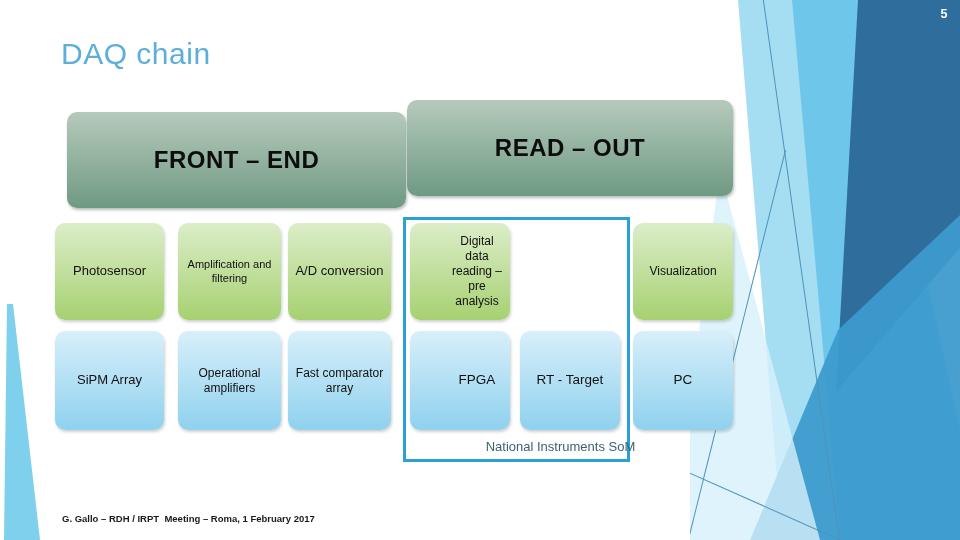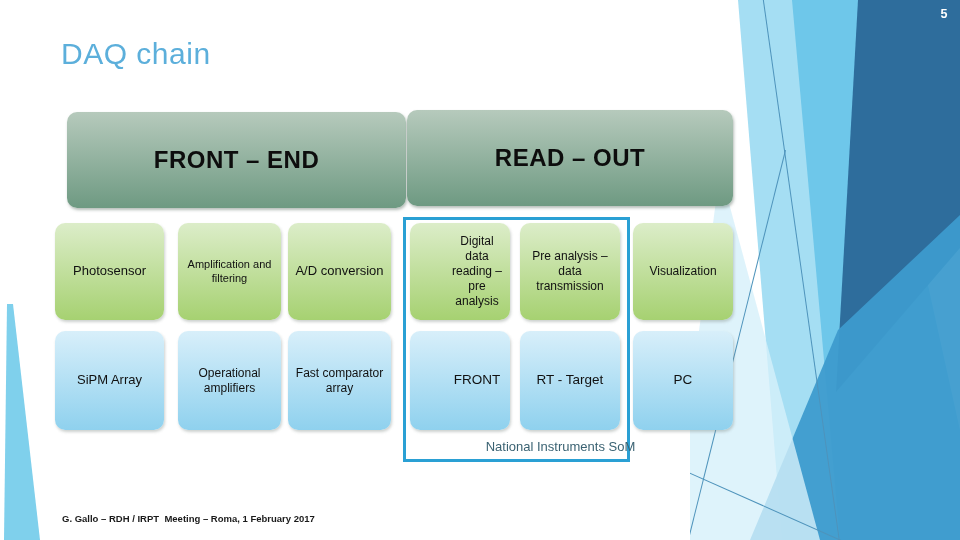--- a/index.html
+++ b/index.html
@@ -53,21 +53,21 @@
   
   .hdr{
     position:absolute;height:96px;border-radius:10px;
     background:linear-gradient(#b6cabc,#6e9a82);
     box-shadow:1px 2px 3px rgba(110,125,115,.5);
     display:flex;align-items:center;justify-content:center;
     font-size:24px;font-weight:bold;color:#0d0d0d;letter-spacing:.5px;
     z-index:2;
   }
   #hdr-front{left:55px;top:112px;width:339px;margin-left:12px;}
-  #hdr-read {left:407px;top:110px;width:326px;}
+  #hdr-read {left:407px;top:100px;width:326px;}
 
   .cell{
     position:absolute;border-radius:10px;
     display:flex;align-items:center;justify-content:center;
     text-align:center;color:#111;line-height:1.25;
     box-shadow:1px 2px 3px rgba(130,140,135,.4);
     padding:4px;box-sizing:border-box;
     z-index:2;
   }
   .green{background:linear-gradient(#dcedc9,#a6d171);}
@@ -124,25 +124,24 @@
   <div class="hdr" id="hdr-read">READ – OUT</div>
 
   <div id="ni-highlight">
     <div id="ni-label">National Instruments SoM</div>
   </div>
 
   <div class="cell green r1 c1 fs13">Photosensor</div>
   <div class="cell green r1 c2 fs11">Amplification and filtering</div>
   <div class="cell green r1 c3 fs13">A/D conversion</div>
   <div class="cell green r1 c4 fs12">Digital data reading – pre analysis</div>
-  <div class="cell green r1 c5 fs12">Pre analysis – data transmission</div>
   <div class="cell green r1 c6 fs12">Visualization</div>
 
   <div class="cell blue r2 c1 fs13">SiPM Array</div>
   <div class="cell blue r2 c2 fs12">Operational amplifiers</div>
   <div class="cell blue r2 c3 fs12">Fast comparator array</div>
-  <div class="cell blue r2 c4 fs135">FRONT</div>
+  <div class="cell blue r2 c4 fs135">FPGA</div>
   <div class="cell blue r2 c5 fs135">RT - Target</div>
   <div class="cell blue r2 c6 fs135">PC</div>
 
   <div id="footer">G. Gallo – RDH / IRPT  Meeting – Roma, 1 February 2017</div>
 
 </div>
 
 </body></html>

